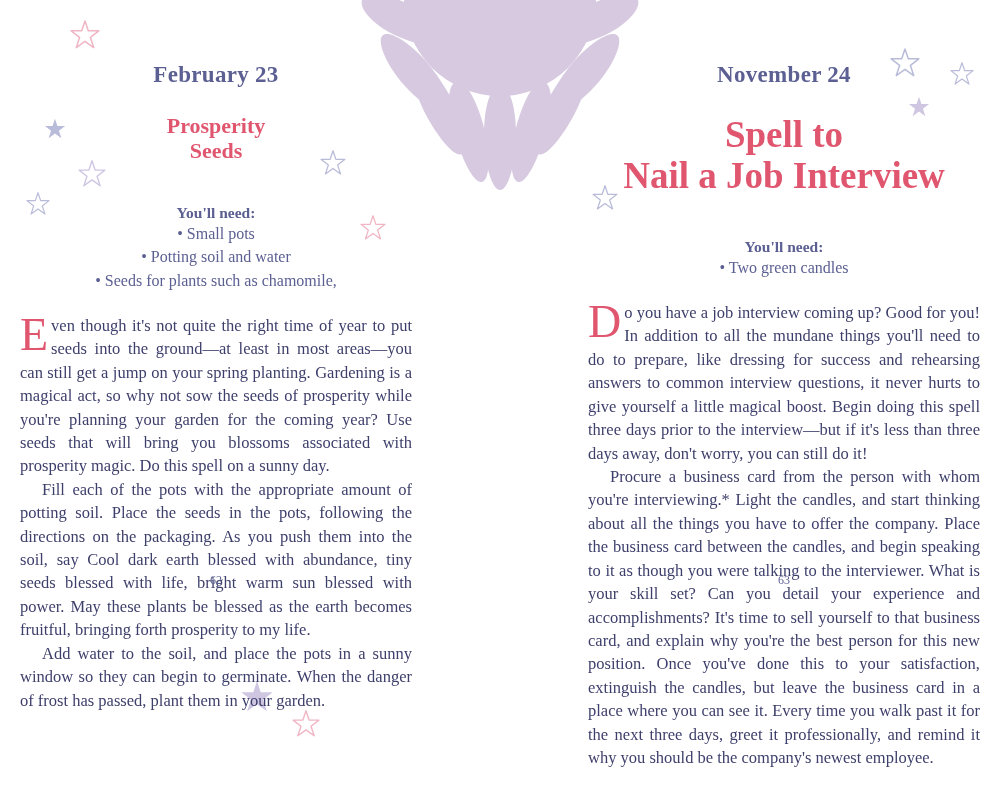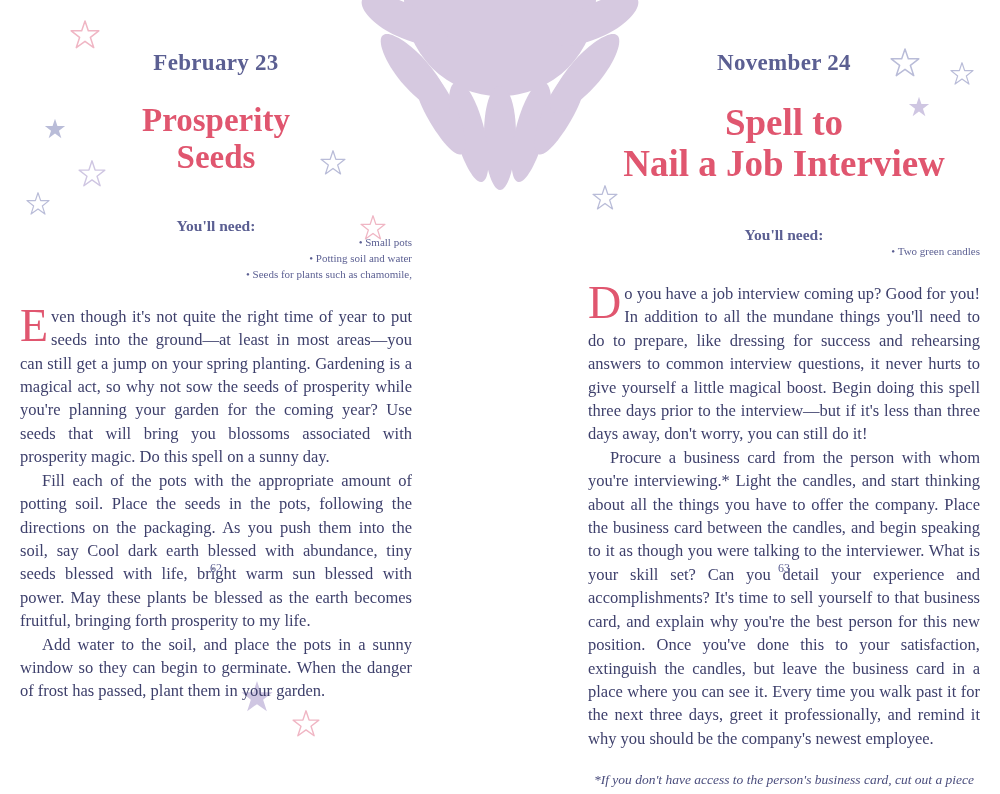--- a/index.html
+++ b/index.html
@@ -34,56 +34,56 @@
 
   
   .star {
     position: absolute;
     pointer-events: none;
   }
 
   
   .col {
     position: absolute;
-    top: 4px;
+    top: 16px;
     width: 392px;
     height: 590px;
   }
   .col-left  { left: 20px; }
   .col-right { right: 20px; }
 
   .date {
     text-align: center;
     color: #5b5f92;
     font-size: 23px;
     font-weight: bold;
     letter-spacing: .3px;
     margin-top: 46px;
   }
   .title {
     text-align: center;
     color: #e0566f;
-    font-size: 33px;
+    font-size: 22px;
     font-weight: bold;
     line-height: 1.12;
     margin-top: 26px;
   }
   .col-right .title { font-size: 37px; }
 
   .need-head {
     text-align: center;
     color: #5b5f92;
     font-weight: bold;
     font-size: 15.5px;
     margin-top: 41px;
   }
   .need-list {
-    text-align: right;
-    color: #5b5f92;
-    font-size: 11px;
+    text-align: center;
+    color: #5b5f92;
+    font-size: 16px;
     line-height: 1.45;
   }
   .need-list div { white-space: nowrap; }
 
   .body {
     font-size: 16.5px;
     line-height: 1.42;
     color: #3d3f6b;
     text-align: justify;
     margin-top: 22px;

